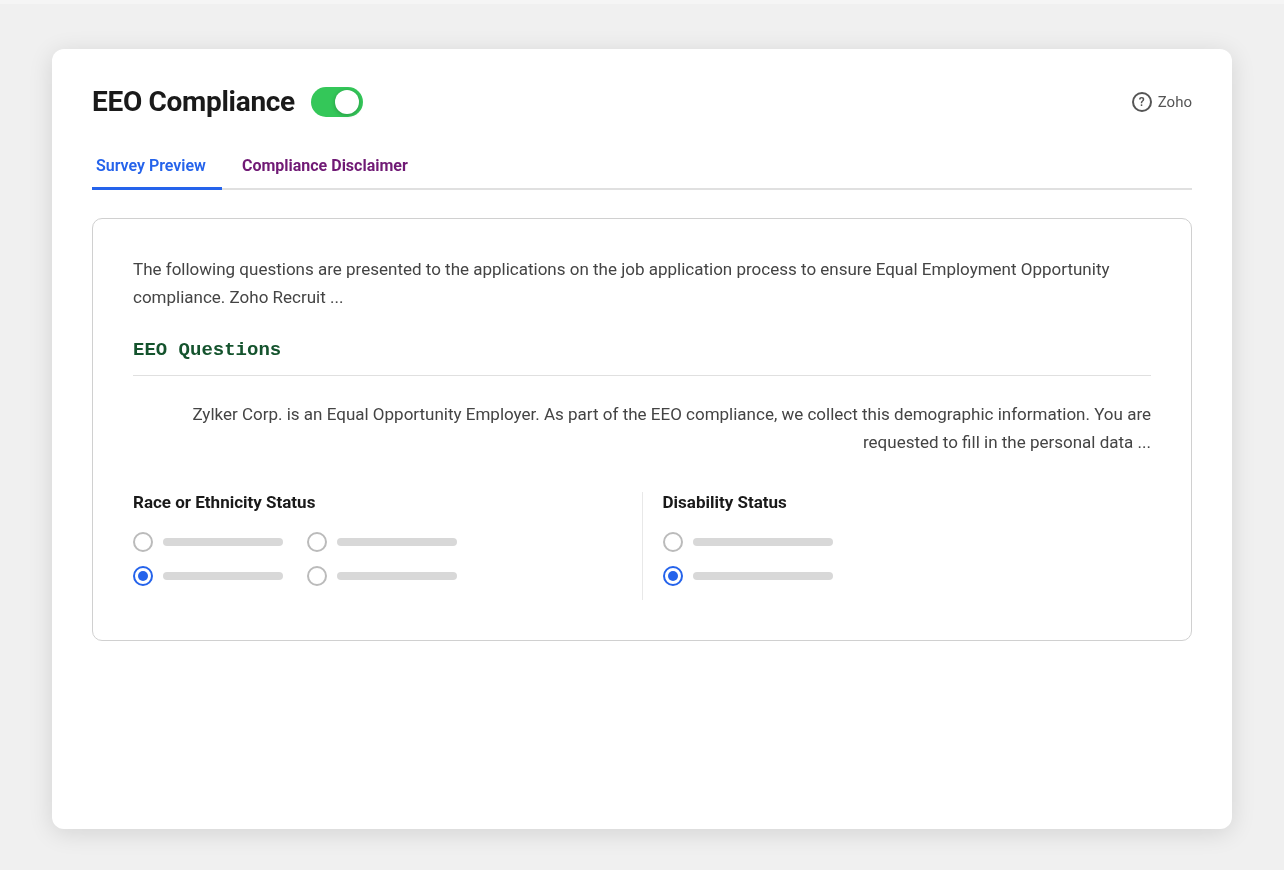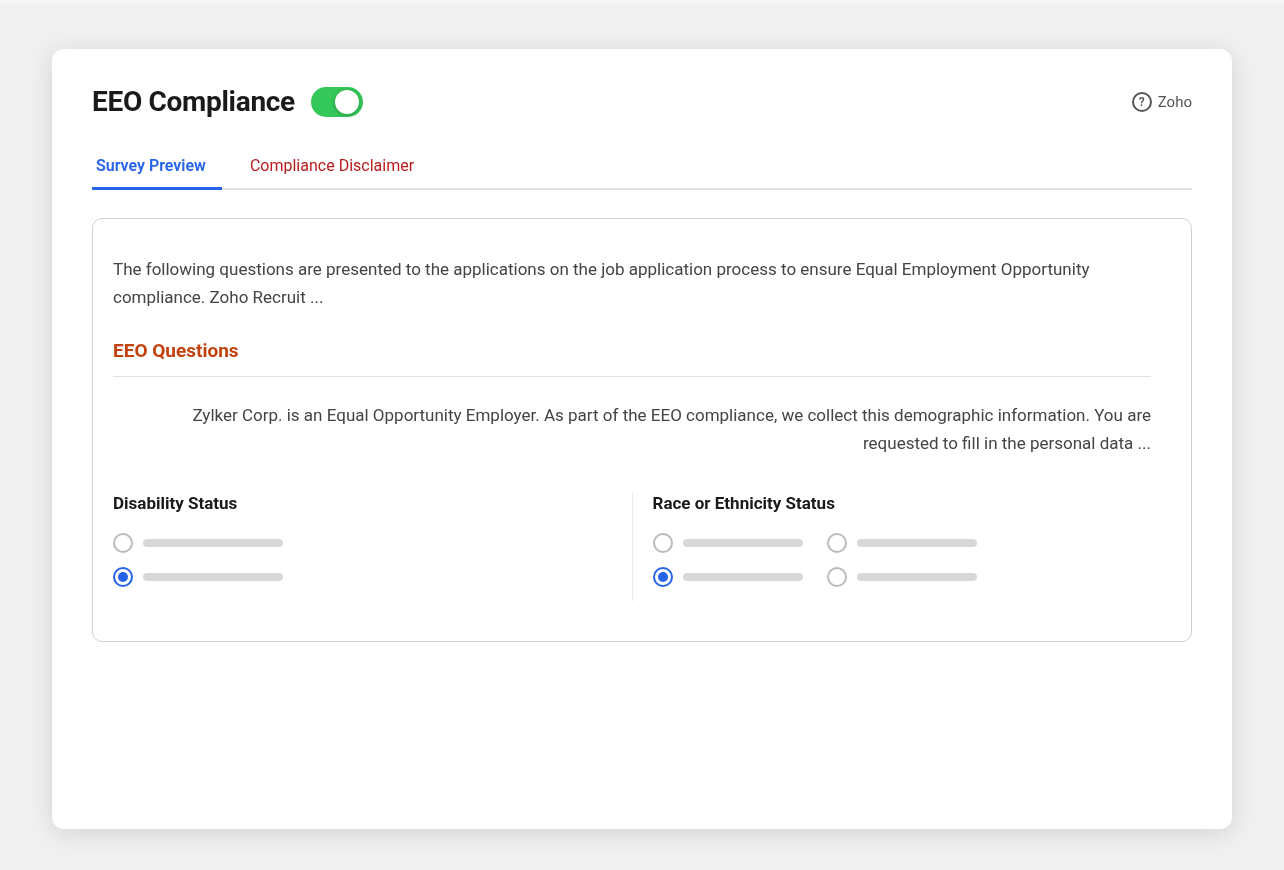--- a/index.html
+++ b/index.html
@@ -105,28 +105,28 @@
       color: #555;
       flex-shrink: 0;
     }
 
     
     .tabs-row {
       display: flex;
       align-items: flex-end;
       border-bottom: 2px solid #e0e0e0;
       margin-bottom: 0;
-      gap: 8px;
+      gap: 0;
     }
 
     .tab {
       padding: 10px 16px 12px 4px;
       font-size: 16px;
-      font-weight: 400;
-      color: #b91c1c;
+      font-weight: 700;
+      color: #701a75;
       cursor: pointer;
       border-bottom: 3px solid transparent;
       margin-bottom: -2px;
       white-space: nowrap;
       background: none;
       border-top: none;
       border-left: none;
       border-right: none;
       font-family: inherit;
     }
@@ -139,36 +139,37 @@
       color: #2563eb;
       border-bottom: 3px solid #2563eb;
       font-weight: 600;
     }
 
     
     .preview-box {
       border: 1.5px solid #d0d0d0;
       border-radius: 10px;
       margin-top: 28px;
-      padding: 36px 40px 40px 20px;
+      padding: 36px 40px 40px 40px;
       background: #fff;
     }
 
     .intro-text {
       font-size: 17px;
       color: #444;
       line-height: 1.65;
       margin-bottom: 28px;
     }
 
     .eeo-questions-title {
       font-size: 19px;
       font-weight: 700;
-      color: #c2410c;
+      color: #14532d;
       margin-bottom: 14px;
+      font-family: Liberation Mono, monospace;
     }
 
     .divider {
       border: none;
       border-top: 1.5px solid #e0e0e0;
       margin-bottom: 24px;
     }
 
     .eeo-body-text {
       font-size: 17px;
@@ -278,35 +279,20 @@
       <p class="intro-text">The following questions are presented to the applications on the job application process to ensure Equal Employment Opportunity compliance. Zoho Recruit ...</p>
 
       <div class="eeo-questions-title">EEO Questions</div>
       <hr class="divider">
 
       <p class="eeo-body-text">Zylker Corp. is an Equal Opportunity Employer. As part of the EEO compliance, we collect this demographic information. You are requested to fill in the personal data ...</p>
 
       <div class="questions-columns">
 
         <div class="question-col">
-          <div class="question-title">Disability Status</div>
-
-          <div class="radio-row">
-            <div class="radio-outer"></div>
-            <div class="radio-label-bar" style="width:140px;"></div>
-          </div>
-          <div class="radio-row">
-            <div class="radio-outer checked">
-              <div class="radio-inner"></div>
-            </div>
-            <div class="radio-label-bar" style="width:140px;"></div>
-          </div>
-        </div>
-
-        <div class="question-col">
           <div class="question-title">Race or Ethnicity Status</div>
 
           <div class="race-cols">
 
             <div class="race-sub-col">
               <div class="radio-row">
                 <div class="radio-outer"></div>
                 <div class="radio-label-bar" style="width:120px;"></div>
               </div>
               <div class="radio-row">
@@ -323,17 +309,32 @@
                 <div class="radio-label-bar" style="width:120px;"></div>
               </div>
               <div class="radio-row">
                 <div class="radio-outer"></div>
                 <div class="radio-label-bar" style="width:120px;"></div>
               </div>
             </div>
           </div>
         </div>
 
+        <div class="question-col">
+          <div class="question-title">Disability Status</div>
+
+          <div class="radio-row">
+            <div class="radio-outer"></div>
+            <div class="radio-label-bar" style="width:140px;"></div>
+          </div>
+          <div class="radio-row">
+            <div class="radio-outer checked">
+              <div class="radio-inner"></div>
+            </div>
+            <div class="radio-label-bar" style="width:140px;"></div>
+          </div>
+        </div>
+
       </div>
     </div>
 
   </div>
 </div>
 
 </body></html>

